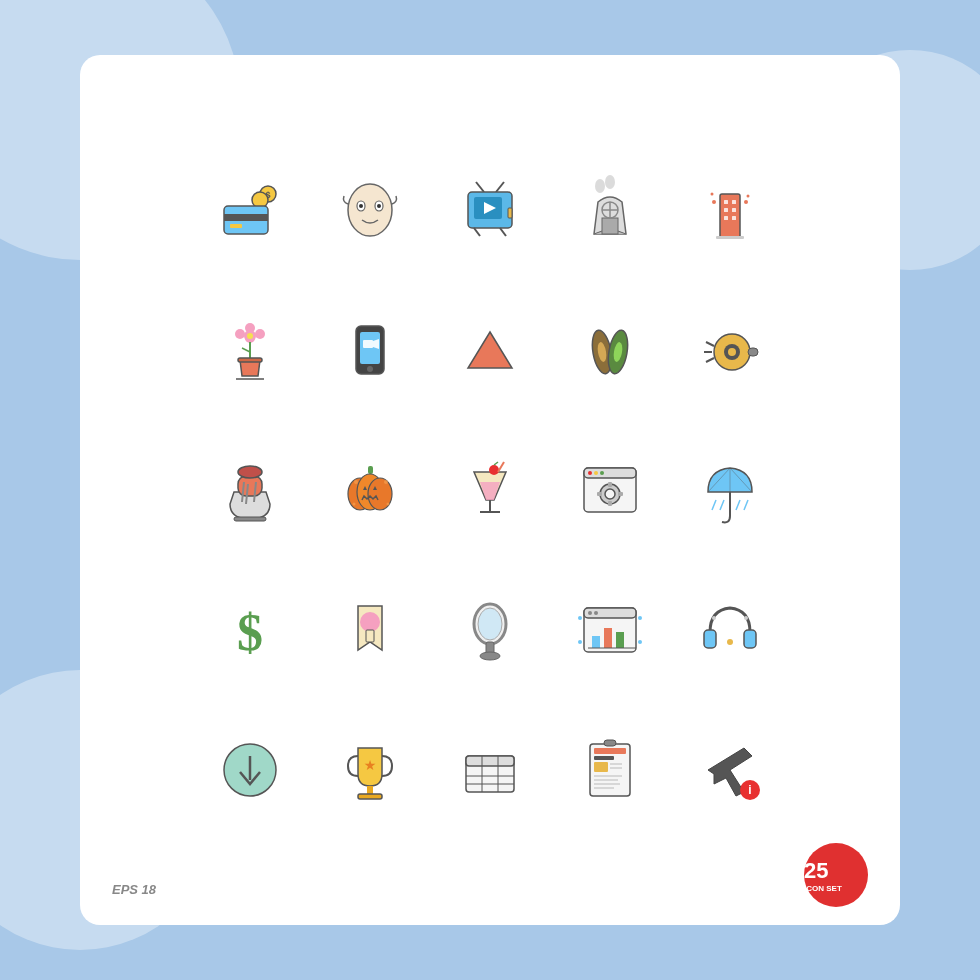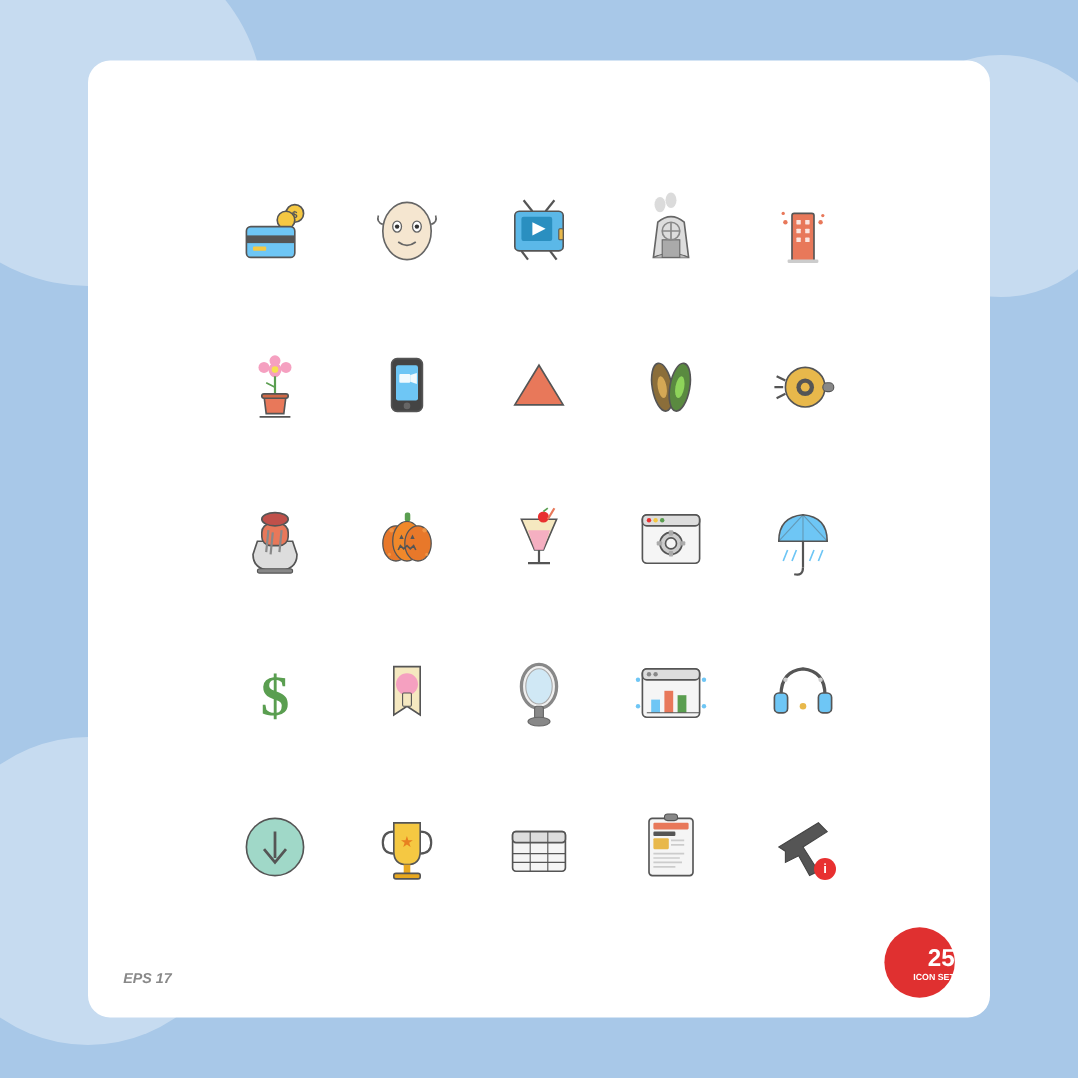--- a/index.html
+++ b/index.html
@@ -73,21 +73,21 @@
     .badge-circle {
       position: absolute;
       bottom: 18px;
       right: 32px;
       width: 64px;
       height: 64px;
       background: #e03030;
       border-radius: 50%;
       display: flex;
       flex-direction: column;
-      align-items: flex-end;
+      align-items: flex-start;
       justify-content: center;
       color: white;
       font-weight: bold;
       font-size: 22px;
     }
     .badge-label {
       font-size: 8px;
       line-height: 1;
       color: white;
       font-weight: bold;
@@ -471,20 +471,20 @@
 
         <path d="M14 36 L50 14 L58 22 L36 36 L50 58 L42 62 L32 44 L20 50 L20 40 Z" fill="#555" stroke="#444" stroke-width="1"></path>
 
         <circle cx="56" cy="56" r="10" fill="#e83030"></circle>
         <text x="56" y="60" text-anchor="middle" font-size="12" fill="white" font-weight="bold">i</text>
       </svg>
     </div>
 
   </div>
 
-  <div class="bottom-left">EPS 17</div>
+  <div class="bottom-left">EPS 18</div>
 
   <div class="badge-circle">
     <span>25</span>
     <span class="badge-label">ICON SET</span>
   </div>
 
 </div>
 
 </body></html>

